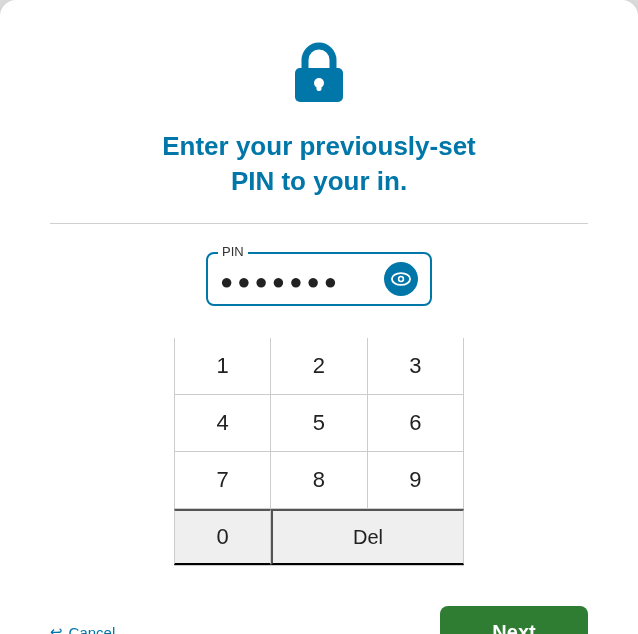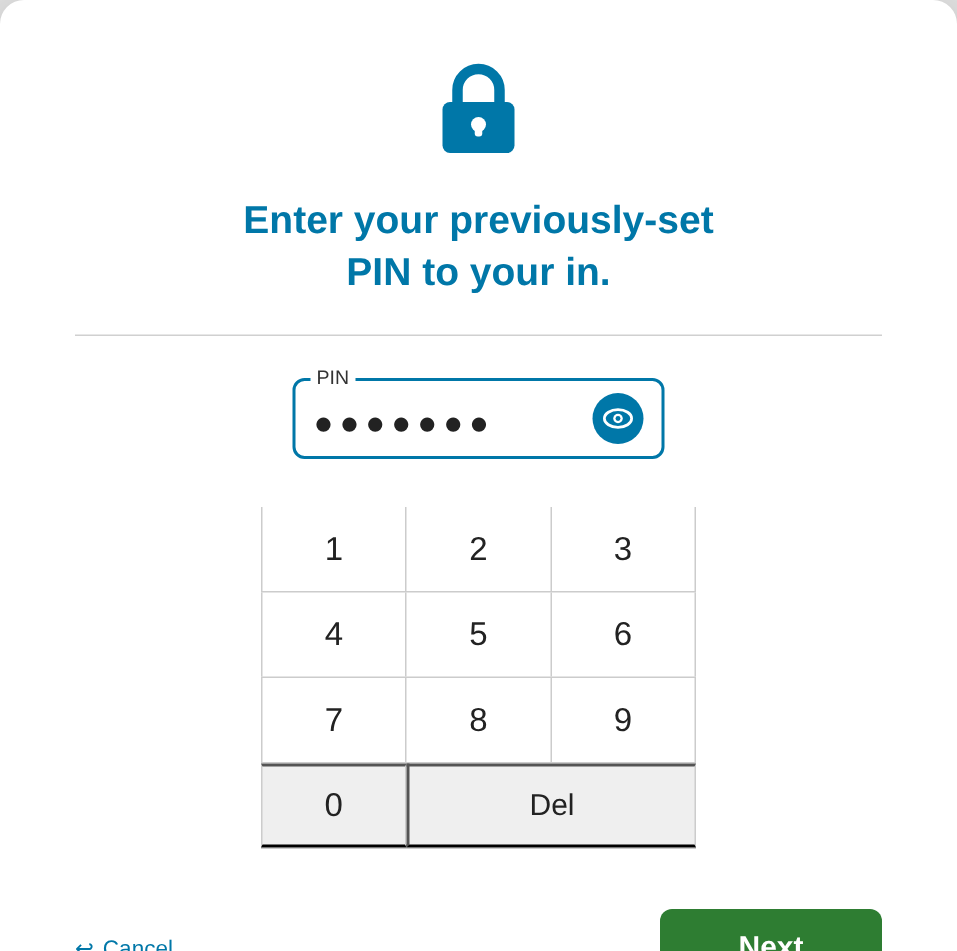--- a/index.html
+++ b/index.html
@@ -55,21 +55,21 @@
     .divider {
       width: 100%;
       border: none;
       border-top: 1px solid #d0d0d0;
       margin-bottom: 28px;
     }
 
     .pin-field-container {
       border: 2px solid #0077a8;
       border-radius: 8px;
-      width: 248px;
+      width: 226px;
       padding: 8px 12px 8px 12px;
       display: flex;
       align-items: center;
       justify-content: space-between;
       margin-bottom: 32px;
       position: relative;
     }
 
     .pin-label {
       position: absolute;

